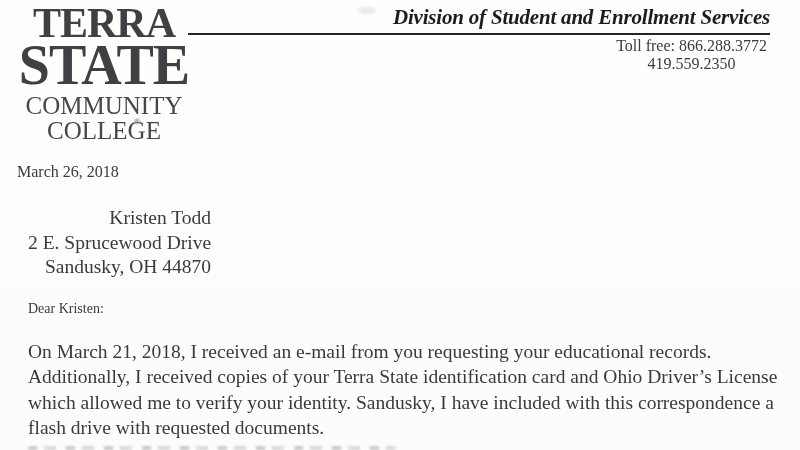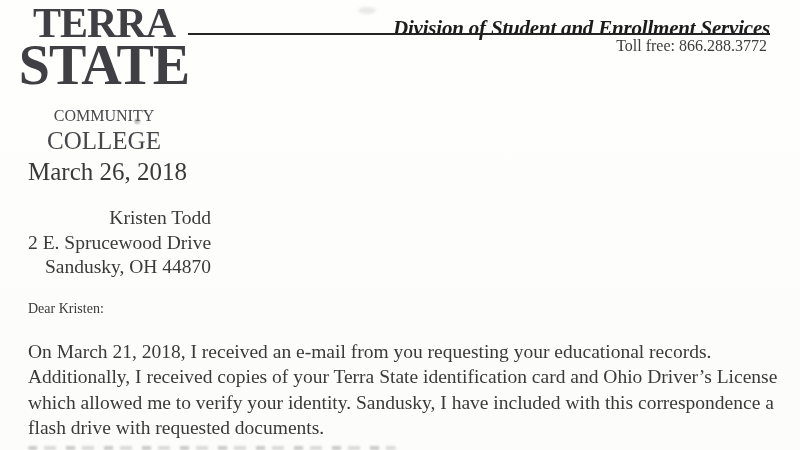--- a/index.html
+++ b/index.html
@@ -26,63 +26,62 @@
   }
   .logo-terra {
     font-size: 42px; font-weight: bold;
     line-height: 46px; letter-spacing: -1px;
   }
   .logo-state {
     font-size: 56px; font-weight: bold;
     line-height: 39px; letter-spacing: -1px;
   }
   .logo-community {
-    font-size: 16px; font-weight: normal;
-    line-height: 26px; margin-top: 18px;
+    font-size: 25px; font-weight: normal;
+    line-height: 26px; margin-top: 8px;
     color: #47474b;
   }
   .logo-college {
     font-size: 25px; font-weight: normal;
     line-height: 23px;
     color: #47474b;
   }
 
   
   .dept-heading {
     position: absolute;
     top: 5px; right: 30px;
     font-size: 21px;
     font-weight: bold;
     font-style: italic;
     color: #1c1c1c;
     white-space: nowrap;
     letter-spacing: -0.2px;
-    margin-top: 11px;
   }
   .header-rule {
     position: absolute;
     top: 33px; left: 188px; right: 30px;
     height: 2px;
     background: #242424;
   }
   .phone-block {
     position: absolute;
     top: 37px; right: 33px;
     text-align: center;
     font-size: 16px;
     line-height: 17.5px;
     color: #3c3c3c;
     white-space: nowrap;
   }
 
   
   .date-line {
     position: absolute;
-    left: 28px; top: 159px;
-    font-size: 25px; line-height: 25px;
+    left: 17px; top: 159px;
+    font-size: 16px; line-height: 25px;
     white-space: nowrap;
   }
   .recipient-block {
     position: absolute;
     left: 28px; top: 206px;
     font-size: 19.5px; line-height: 24.7px;
     white-space: nowrap;
     text-align: right;
   }
   .salutation-line {
@@ -138,20 +137,21 @@
     <div class="logo-terra">TERRA</div>
     <div class="logo-state">STATE</div>
     <div class="logo-community">COMMUNITY</div>
     <div class="logo-college">COLLEGE</div>
   </div>
 
   <div class="dept-heading">Division of Student and Enrollment Services</div>
   <div class="header-rule"></div>
   <div class="phone-block">
     <div>Toll free: 866.288.3772</div>
+    <div>419.559.2350</div>
   </div>
 
   <div class="date-line">March 26, 2018</div>
 
   <div class="recipient-block">
     <div>Kristen Todd</div>
     <div>2 E. Sprucewood Drive</div>
     <div>Sandusky, OH 44870</div>
   </div>
 

